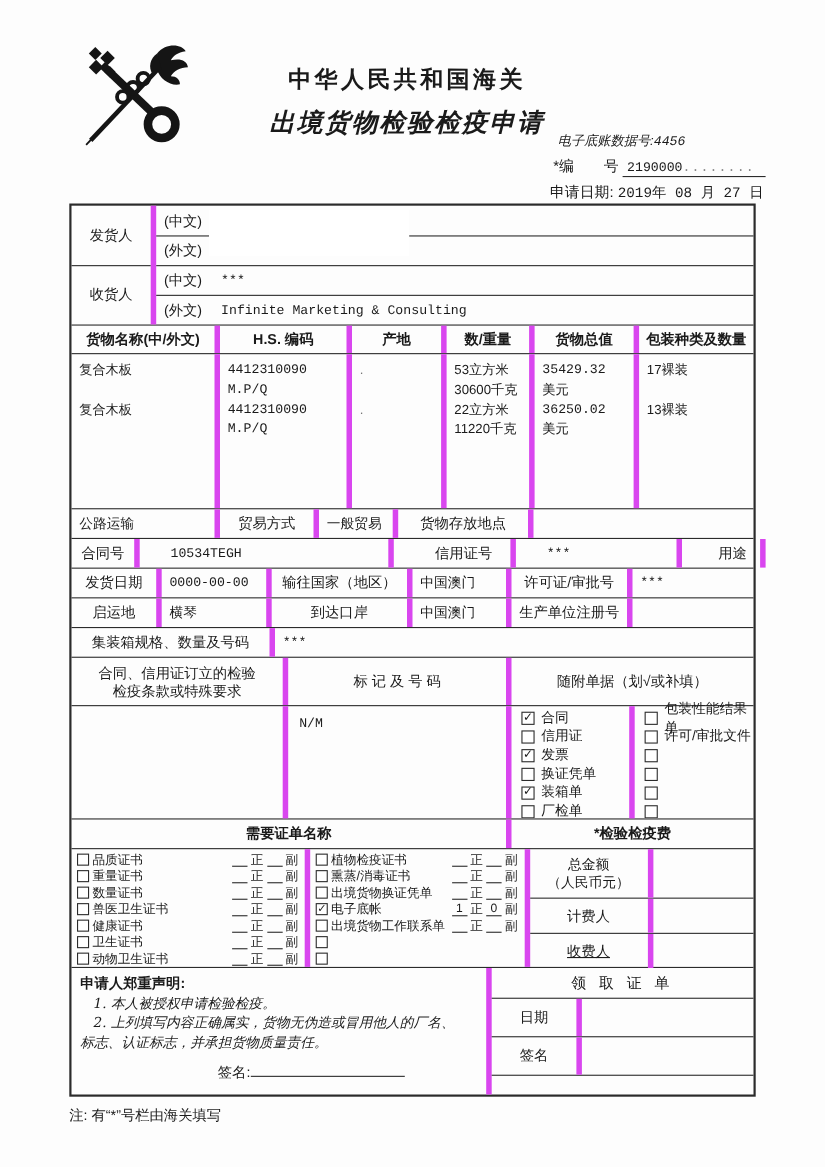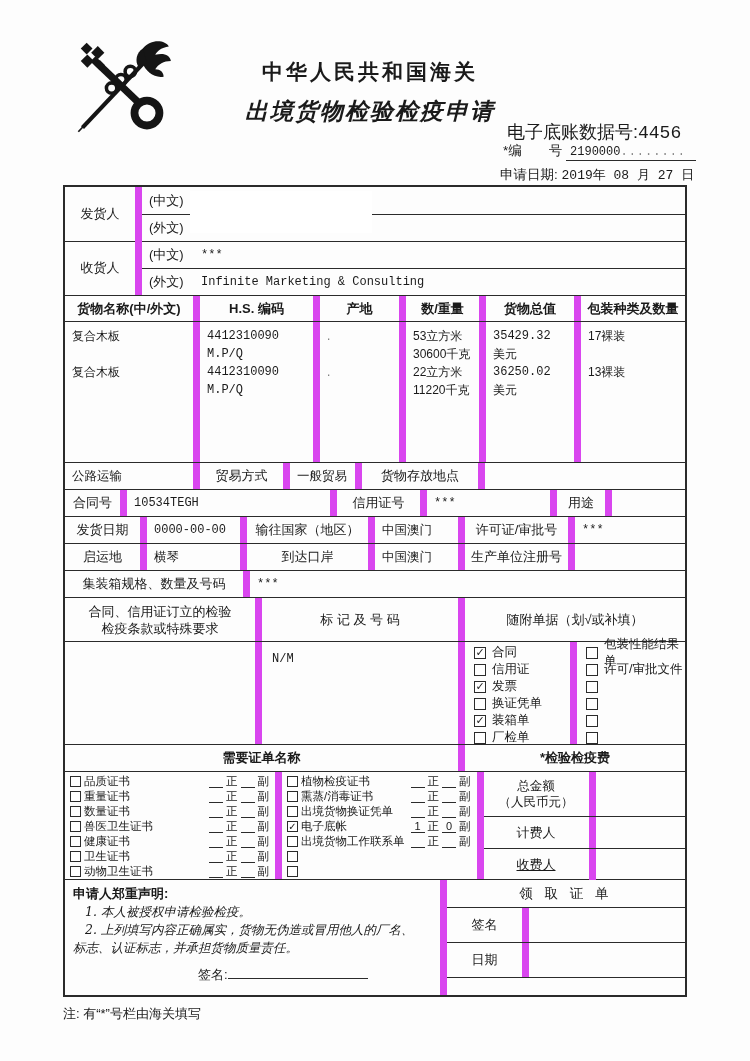--- a/index.html
+++ b/index.html
@@ -6,29 +6,29 @@
   html,body { background:#e8e8e8; }
   .page {
     position:relative; width:750px; height:1061px; margin:0 auto;
     background:#fdfdfd; color:#1a1a1a;
     font-family:"Liberation Sans", sans-serif;
     overflow:hidden;
   }
   .abs { position:absolute; }
   .title { font-size:21px; font-weight:bold; letter-spacing:3px; text-align:center; }
   .subtitle { font-size:23px; font-weight:bold; letter-spacing:2px; text-align:center; }
-  .small { font-size:18px; }
+  .small { font-size:12px;font-style:italic; }
   .mono { font-family:"Liberation Mono","DejaVu Sans Mono",monospace; }
 
   
   .form { position:absolute; left:63px; top:185px; width:624px; height:812px;
           border:2px solid #2b2b2b; background:#fdfdfd; }
   .r { display:flex; }
   .bt { border-top:1px solid #2b2b2b; }
-  .br { border-right:7px solid #d946ef; }
+  .br { border-right:5px solid #d946ef; }
   .bb { border-bottom:1px solid #2b2b2b; }
   .cell { display:flex; align-items:center; padding-left:7px; font-size:13px; overflow:hidden; white-space:nowrap; }
   .cc { justify-content:center; padding-left:0; text-align:center; }
   .lblc { justify-content:center; padding-left:0; text-align:center; font-size:13px; }
   .v { font-size:12.5px; }
   .vm { font-family:"Liberation Mono","DejaVu Sans Mono",monospace; font-size:12px; }
 
   
   .ghead { height:26px; font-weight:600; }
   .gbody { height:141px; }
@@ -194,21 +194,21 @@
           </div>
         <div class="cell lblc br" style="flex:0 0 90px;">贸易方式</div>
         <div class="cell br" style="flex:0 0 72px;">
             <span class="v">一般贸易</span>
           </div>
         <div class="cell lblc br" style="flex:0 0 123px;">货物存放地点</div>
         <div class="cell" style="flex:1 1 auto;">
             <span class="v"></span>
           </div>
       </div>
-      <div class="r bt" style="height:27px;">
+      <div class="r bt" style="height:27px;gap:21px;">
         <div class="cell lblc br" style="flex:0 0 62px;">合同号</div>
         <div class="cell br" style="flex:0 0 210px;">
             <span class="vm">10534TEGH</span>
           </div>
         <div class="cell lblc br" style="flex:0 0 90px;">信用证号</div>
         <div class="cell br" style="flex:0 0 130px;">
             <span class="vm">***</span>
           </div>
         <div class="cell lblc br" style="flex:0 0 55px;">用途</div>
         <div class="cell" style="flex:1 1 auto;">
@@ -480,31 +480,31 @@
         <div class="decl-line" style="padding-left:12px;">1. 本人被授权申请检验检疫。</div>
         <div class="decl-line" style="padding-left:12px;">2. 上列填写内容正确属实，货物无伪造或冒用他人的厂名、</div>
         <div class="decl-line">标志、认证标志，并承担货物质量责任。</div>
         <div class="sign-row">
           <span>签名:</span><span class="sign-line"></span>
         </div>
       </div>
       <div style="flex:1 1 auto;">
         <div class="cell cc bb" style="height:28px; letter-spacing:4px; font-size:13.5px;">领 取 证 单</div>
         <div class="r bb" style="height:35px;">
+          <div class="cell cc br" style="flex:0 0 82px;">日期</div>
+          <div class="cell" style="flex:1 1 auto;">
+              <span class="v"></span>
+            </div>
+        </div>
+        <div class="r bb" style="height:35px;">
           <div class="cell cc br" style="flex:0 0 82px;">签名</div>
           <div class="cell" style="flex:1 1 auto;">
               <span class="v"></span>
             </div>
         </div>
-        <div class="r bb" style="height:35px;">
-          <div class="cell cc br" style="flex:0 0 82px;">日期</div>
-          <div class="cell" style="flex:1 1 auto;">
-              <span class="v"></span>
-            </div>
-        </div>
       </div>
     </div>
 
   </div>
 
   <div class="abs note" style="left:63px; top:1005px;">注: 有“*”号栏由海关填写</div>
 
 </div>
 
 </body></html>

